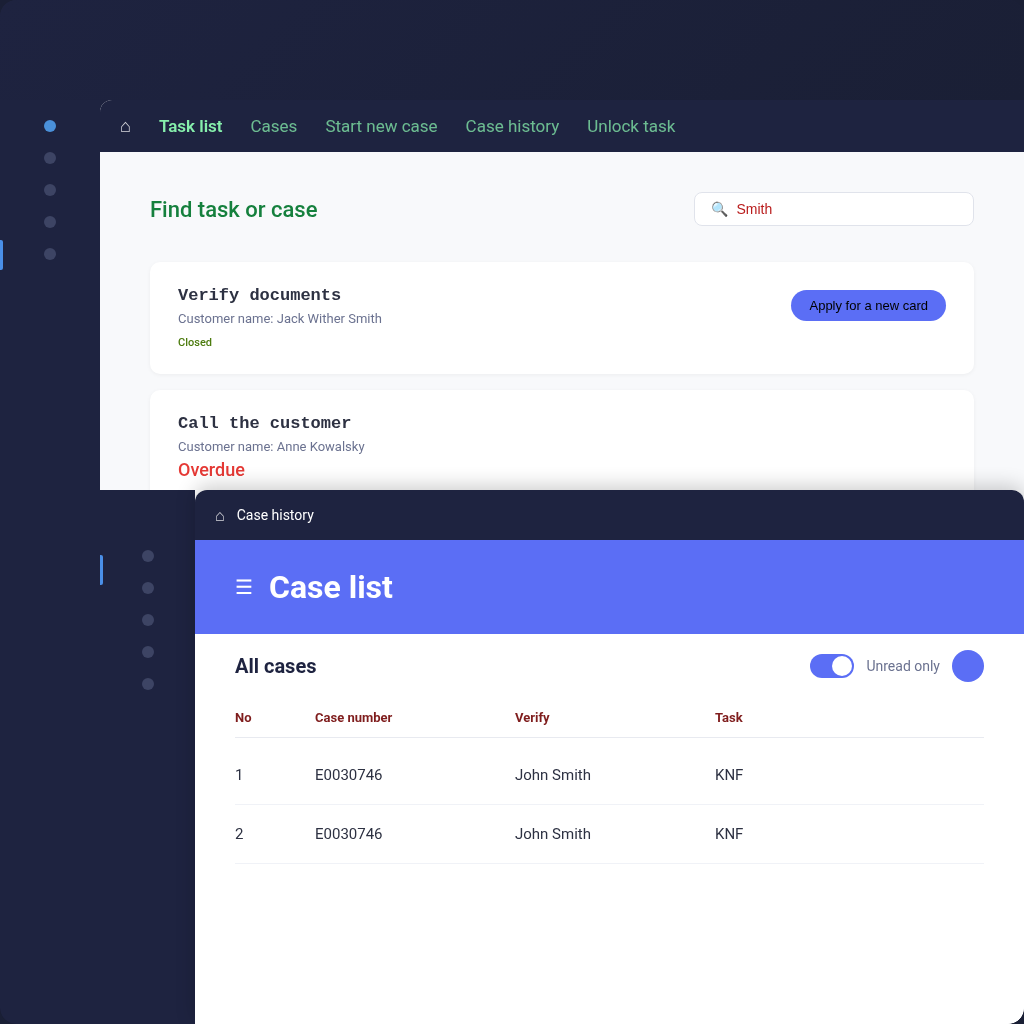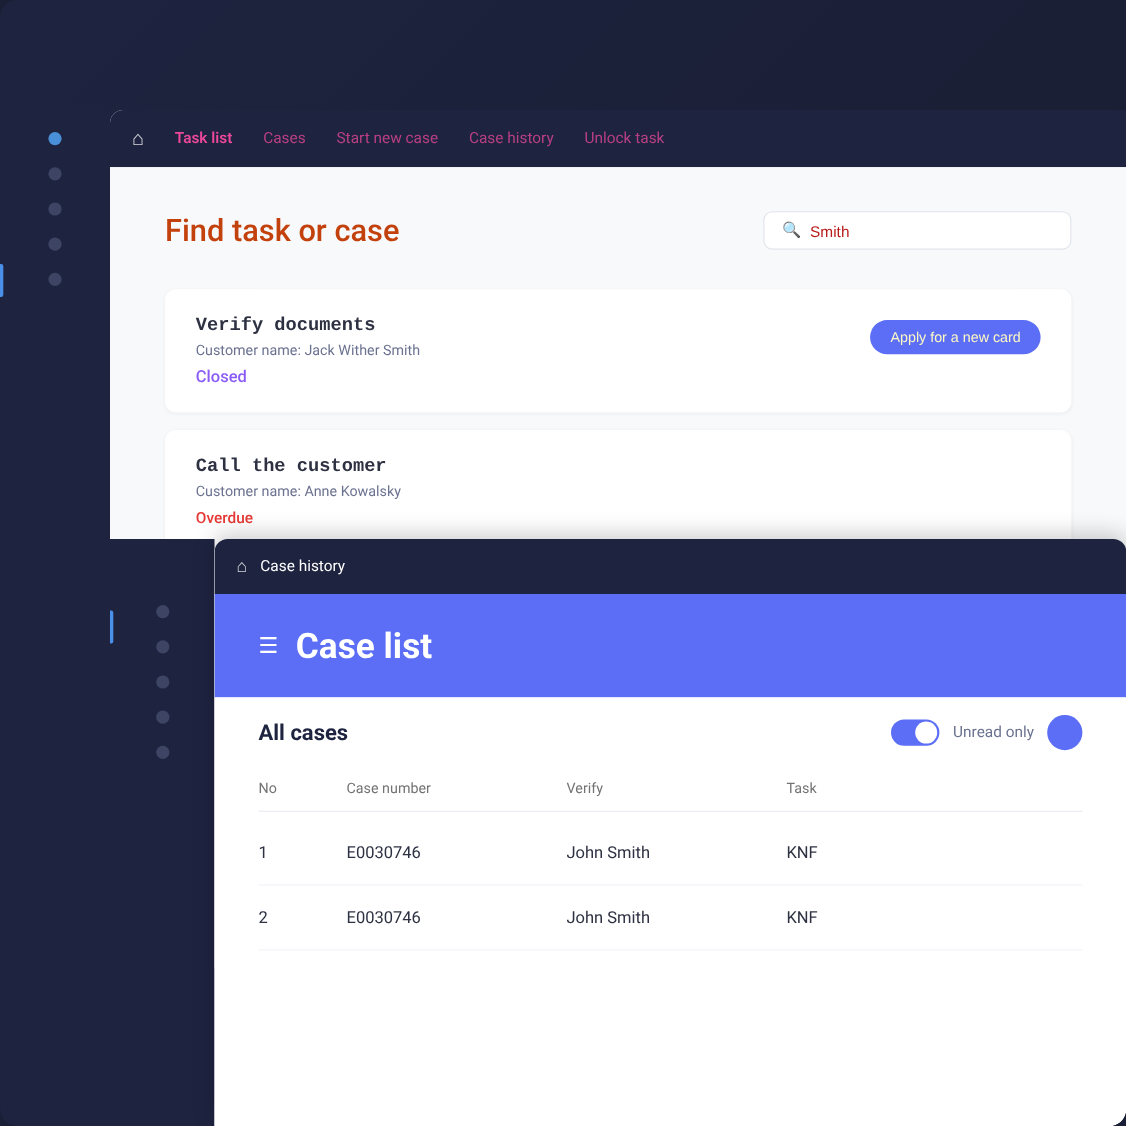--- a/index.html
+++ b/index.html
@@ -59,23 +59,23 @@
       gap: 28px;
     }
 
     .window-nav .home-icon {
       color: #fff;
       font-size: 18px;
       opacity: 0.8;
     }
 
     .window-nav a {
-      color: #ec4899;
+      color: #86efac;
       text-decoration: none;
-      font-size: 14px;
+      font-size: 17px;
       opacity: 0.75;
       cursor: pointer;
     }
 
     .window-nav a.active {
       opacity: 1;
       font-weight: 600;
     }
 
     
@@ -86,23 +86,23 @@
     }
 
     .search-row {
       display: flex;
       align-items: center;
       justify-content: space-between;
       margin-bottom: 36px;
     }
 
     .find-title {
-      font-size: 28px;
+      font-size: 22px;
       font-weight: 500;
-      color: #c2410c;
+      color: #15803d;
     }
 
     .search-box {
       display: flex;
       align-items: center;
       background: #fff;
       border: 1px solid #e0e3eb;
       border-radius: 8px;
       padding: 8px 16px;
       width: 280px;
@@ -143,34 +143,34 @@
       font-family: Liberation Mono, monospace;
     }
 
     .task-info .customer-name {
       font-size: 13px;
       color: #6b7290;
       margin-bottom: 5px;
     }
 
     .status-closed {
-      font-size: 15px;
-      color: #8b5cf6;
+      font-size: 11px;
+      color: #4d7c0f;
       font-weight: 500;
     }
 
     .status-overdue {
-      font-size: 14px;
+      font-size: 18px;
       color: #e53935;
       font-weight: 500;
     }
 
     .tag-btn {
       background: #5b6ef5;
-      color: #fef9c3;
+      color: #000000;
       border: none;
       border-radius: 20px;
       padding: 8px 18px;
       font-size: 13px;
       cursor: pointer;
       white-space: nowrap;
       margin-top: 4px;
     }
 
     
@@ -334,22 +334,22 @@
     .table-header {
       display: grid;
       grid-template-columns: 80px 200px 200px 1fr;
       padding-bottom: 12px;
       border-bottom: 1px solid #e8eaf0;
       margin-bottom: 8px;
     }
 
     .table-header span {
       font-size: 13px;
-      color: #737373;
-      font-weight: 400;
+      color: #7f1d1d;
+      font-weight: 700;
     }
 
     .table-row {
       display: grid;
       grid-template-columns: 80px 200px 200px 1fr;
       padding: 20px 0;
       border-bottom: 1px solid #f0f2f7;
     }
 
     .table-row span {

